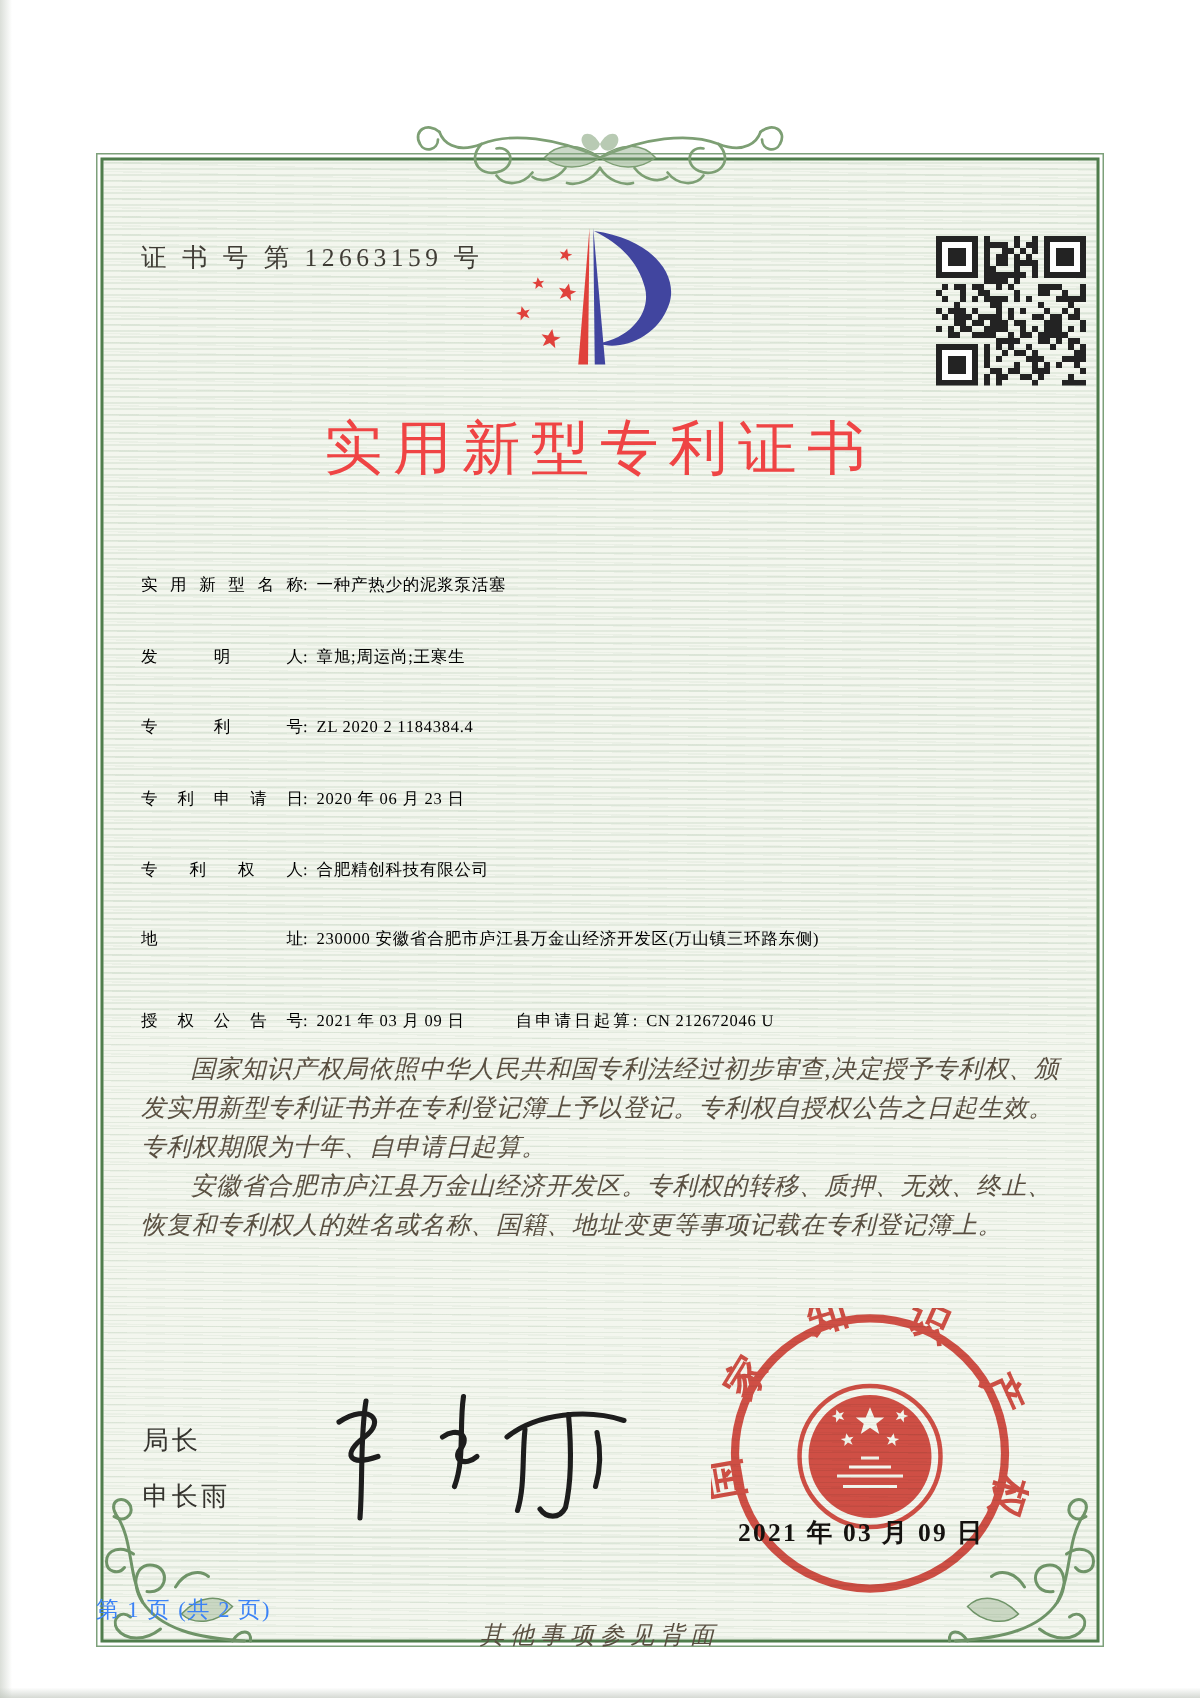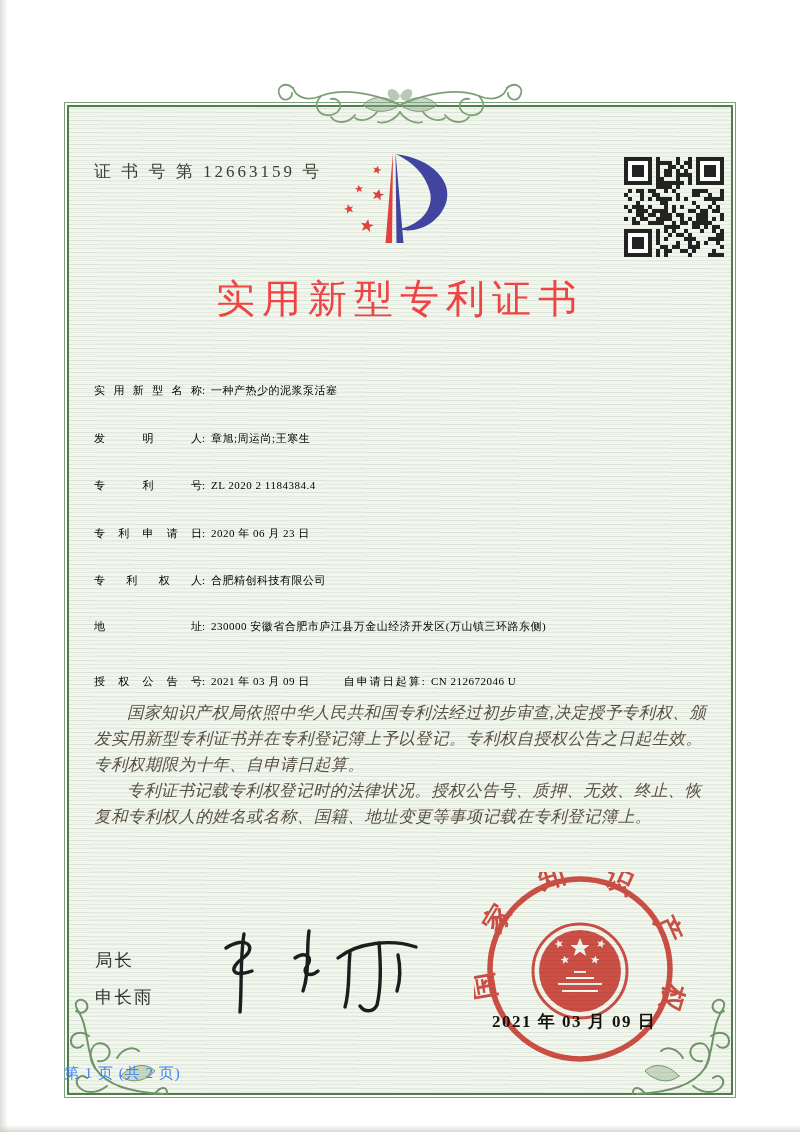--- a/index.html
+++ b/index.html
@@ -388,21 +388,21 @@
       <span class="f-value">2021 年 03 月 09 日</span>
       <span class="pair2">
         <span class="f-label2">自申请日起算</span>
         <span class="f-colon">:</span>
         <span class="f-value">CN 212672046 U</span>
       </span>
     </div>
 
     <div class="paras">
       <p>国家知识产权局依照中华人民共和国专利法经过初步审查,决定授予专利权、颁发实用新型专利证书并在专利登记簿上予以登记。专利权自授权公告之日起生效。专利权期限为十年、自申请日起算。</p>
-      <p>专利证书记载专利权登记时的法律状况。授权公告号、质押、无效、终止、恢复和专利权人的姓名或名称、国籍、地址变更等事项记载在专利登记簿上。</p>
+      <p>安徽省合肥市庐江县万金山经济开发区。专利权的转移、质押、无效、终止、恢复和专利权人的姓名或名称、国籍、地址变更等事项记载在专利登记簿上。</p>
     </div>
 
     <div class="officer-title">局长</div>
     <div class="officer-name">申长雨</div>
     <svg class="signature" viewBox="0 0 230 105">
       <g fill="none" stroke="#1d1d1d" stroke-width="3.4" stroke-linecap="round">
         <path d="M32,16 C28,40 30,66 28,94"></path>
         <path d="M14,30 C34,17 46,29 31,40 C16,51 20,60 40,53"></path>
         <path d="M97,13 C94,33 98,54 91,73"></path>
         <path d="M83,40 C93,33 102,39 95,48 C89,55 98,60 106,53"></path>
@@ -437,13 +437,14 @@
           <path d="M100,100 L112,100"></path>
         </g>
         <path d="M96,127 C102,131 110,131 116,127" stroke="#d8453c" stroke-width="3" fill="none"></path>
       </g>
     </svg>
     <div class="seal-date">2021 年 03 月 09 日</div>
 
     <div class="page-num">第 1 页 (共 2 页)</div>
   </div>
 
+  <div class="back-note">其他事项参见背面</div>
 </div>
 
 </body></html>

